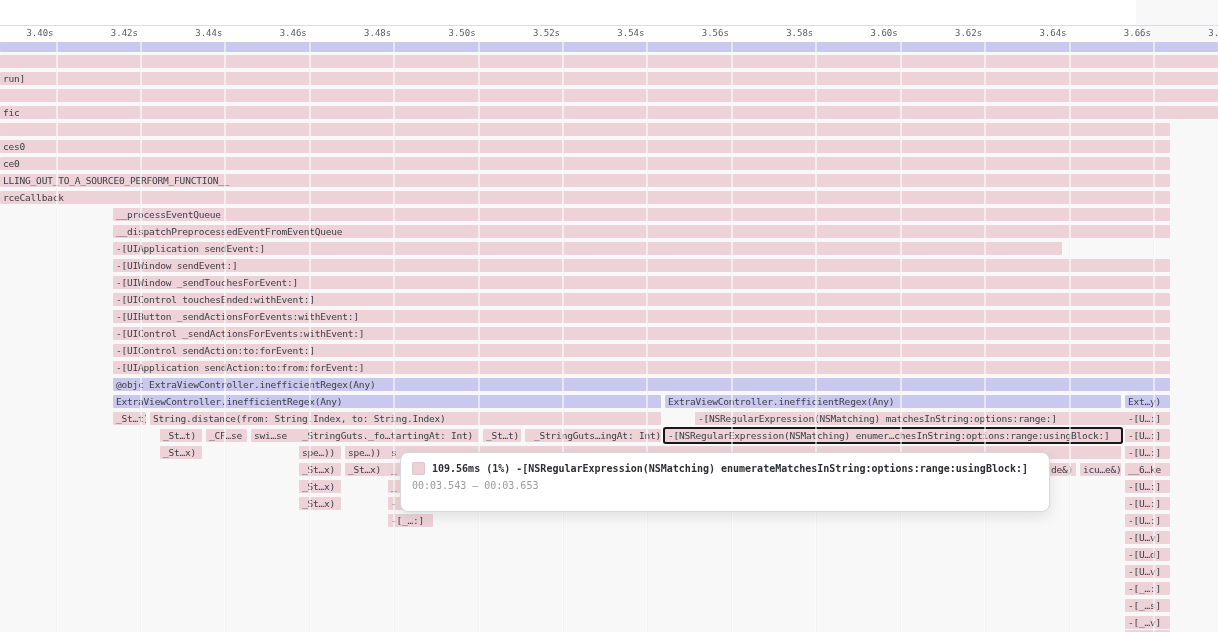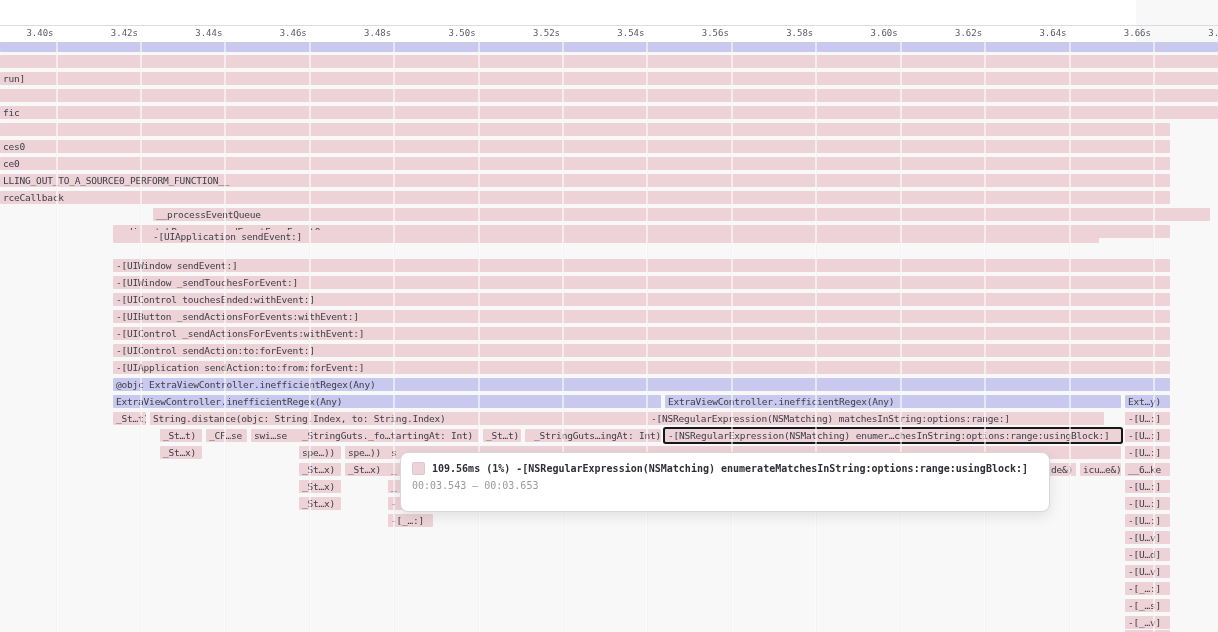--- a/index.html
+++ b/index.html
@@ -105,37 +105,37 @@
     <div class="bar v" style="left: 0px; top: 42px; width: 1218px; height: 10px;"><span class="lbl"></span></div>
     <div class="bar" style="left: 0px; top: 55px; width: 1218px;"><span class="lbl"></span></div>
     <div class="bar" style="left: 0px; top: 72px; width: 1218px;"><span class="lbl">run]</span></div>
     <div class="bar" style="left: 0px; top: 89px; width: 1218px;"><span class="lbl"></span></div>
     <div class="bar" style="left: 0px; top: 106px; width: 1218px;"><span class="lbl">fic</span></div>
     <div class="bar" style="left: 0px; top: 123px; width: 1170px;"><span class="lbl"></span></div>
     <div class="bar" style="left: 0px; top: 140px; width: 1170px;"><span class="lbl">ces0</span></div>
     <div class="bar" style="left: 0px; top: 157px; width: 1170px;"><span class="lbl">ce0</span></div>
     <div class="bar" style="left: 0px; top: 174px; width: 1170px;"><span class="lbl">LLING_OUT_TO_A_SOURCE0_PERFORM_FUNCTION__</span></div>
     <div class="bar" style="left: 0px; top: 191px; width: 1170px;"><span class="lbl">rceCallback</span></div>
-    <div class="bar" style="left: 113px; top: 208px; width: 1057px; margin-left: 40px;"><span class="lbl">__processEventQueue</span></div>
+    <div class="bar" style="left: 113px; top: 208px; width: 1057px;"><span class="lbl">__processEventQueue</span></div>
     <div class="bar" style="left: 113px; top: 225px; width: 1057px;"><span class="lbl">__dispatchPreprocessedEventFromEventQueue</span></div>
-    <div class="bar" style="left: 113px; top: 230px; width: 949px; padding-left: 37px;"><span class="lbl">-[UIApplication sendEvent:]</span></div>
+    <div class="bar" style="left: 113px; top: 242px; width: 949px;"><span class="lbl">-[UIApplication sendEvent:]</span></div>
     <div class="bar" style="left: 113px; top: 259px; width: 1057px;"><span class="lbl">-[UIWindow sendEvent:]</span></div>
     <div class="bar" style="left: 113px; top: 276px; width: 1057px;"><span class="lbl">-[UIWindow _sendTouchesForEvent:]</span></div>
     <div class="bar" style="left: 113px; top: 293px; width: 1057px;"><span class="lbl">-[UIControl touchesEnded:withEvent:]</span></div>
     <div class="bar" style="left: 113px; top: 310px; width: 1057px;"><span class="lbl">-[UIButton _sendActionsForEvents:withEvent:]</span></div>
     <div class="bar" style="left: 113px; top: 327px; width: 1057px;"><span class="lbl">-[UIControl _sendActionsForEvents:withEvent:]</span></div>
     <div class="bar" style="left: 113px; top: 344px; width: 1057px;"><span class="lbl">-[UIControl sendAction:to:forEvent:]</span></div>
     <div class="bar" style="left: 113px; top: 361px; width: 1057px;"><span class="lbl">-[UIApplication sendAction:to:from:forEvent:]</span></div>
     <div class="bar v" style="left: 113px; top: 378px; width: 1057px;"><span class="lbl">@objc ExtraViewController.inefficientRegex(Any)</span></div>
     <div class="bar v" style="left: 113px; top: 395px; width: 548px;"><span class="lbl">ExtraViewController.inefficientRegex(Any)</span></div>
     <div class="bar v" style="left: 665px; top: 395px; width: 456px;"><span class="lbl">ExtraViewController.inefficientRegex(Any)</span></div>
     <div class="bar v" style="left: 1125px; top: 395px; width: 45px;"><span class="lbl">Ext…y)</span></div>
     <div class="bar" style="left: 113px; top: 412px; width: 33px;"><span class="lbl">_St…t)</span></div>
-    <div class="bar" style="left: 150px; top: 412px; width: 511px;"><span class="lbl">String.distance(objc: String.Index, to: String.Index)</span></div>
-    <div class="bar" style="left: 648px; top: 412px; width: 456px;"><span class="lbl">-[NSRegularExpression(NSMatching) matchesInString:options:range:]</span></div>
+    <div class="bar" style="left: 150px; top: 412px; width: 511px;"><span class="lbl">String.distance(from: String.Index, to: String.Index)</span></div>
+    <div class="bar" style="left: 695px; top: 412px; width: 456px;"><span class="lbl">-[NSRegularExpression(NSMatching) matchesInString:options:range:]</span></div>
     <div class="bar" style="left: 1125px; top: 412px; width: 45px;"><span class="lbl">-[U…:]</span></div>
     <div class="bar" style="left: 160px; top: 429px; width: 42px;"><span class="lbl">_St…t)</span></div>
     <div class="bar" style="left: 206px; top: 429px; width: 41px;"><span class="lbl">_CF…se</span></div>
     <div class="bar" style="left: 251px; top: 429px; width: 56px;"><span class="lbl">swi…se</span></div>
     <div class="bar" style="left: 299px; top: 429px; width: 180px;"><span class="lbl">_StringGuts._fo…tartingAt: Int)</span></div>
     <div class="bar" style="left: 483px; top: 429px; width: 38px;"><span class="lbl">_St…t)</span></div>
     <div class="bar" style="left: 525px; top: 429px; width: 136px; justify-content: flex-end;"><span class="lbl">_StringGuts…ingAt: Int)</span></div>
     <div class="bar sel" style="left: 665px; top: 429px; width: 456px;"><span class="lbl">-[NSRegularExpression(NSMatching) enumer…chesInString:options:range:usingBlock:]</span></div>
     <div class="bar" style="left: 1125px; top: 429px; width: 45px;"><span class="lbl">-[U…:]</span></div>
     <div class="bar" style="left: 160px; top: 446px; width: 42px;"><span class="lbl">_St…x)</span></div>

